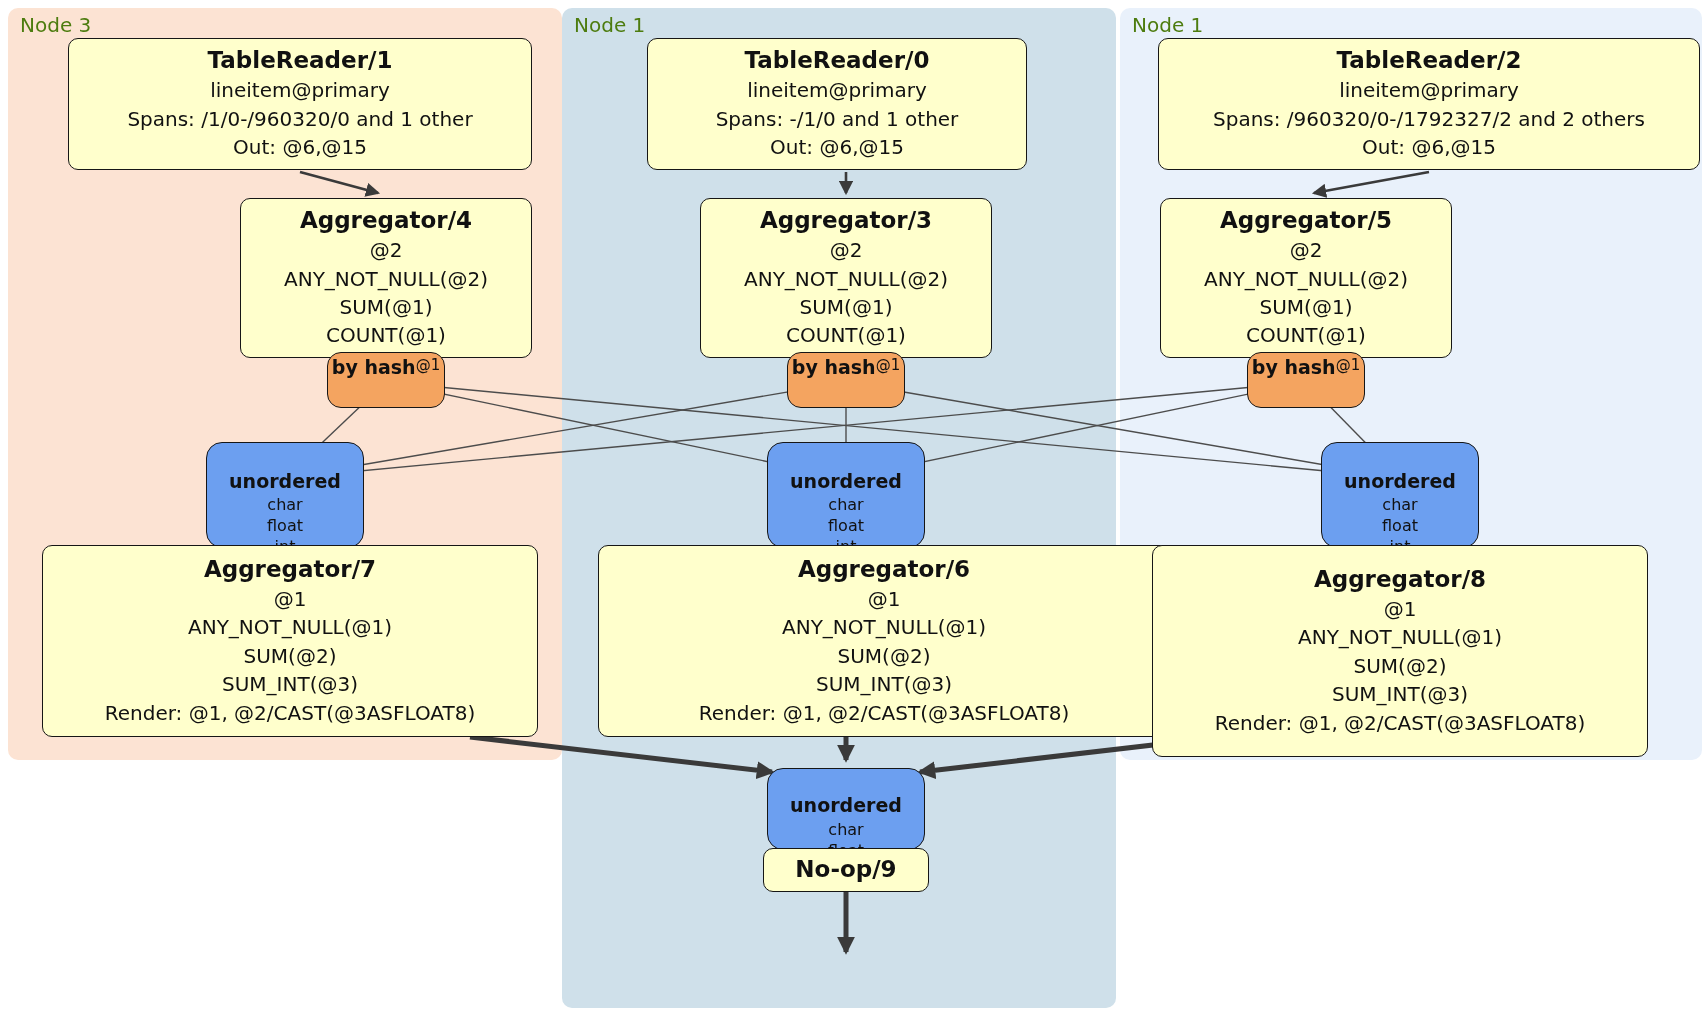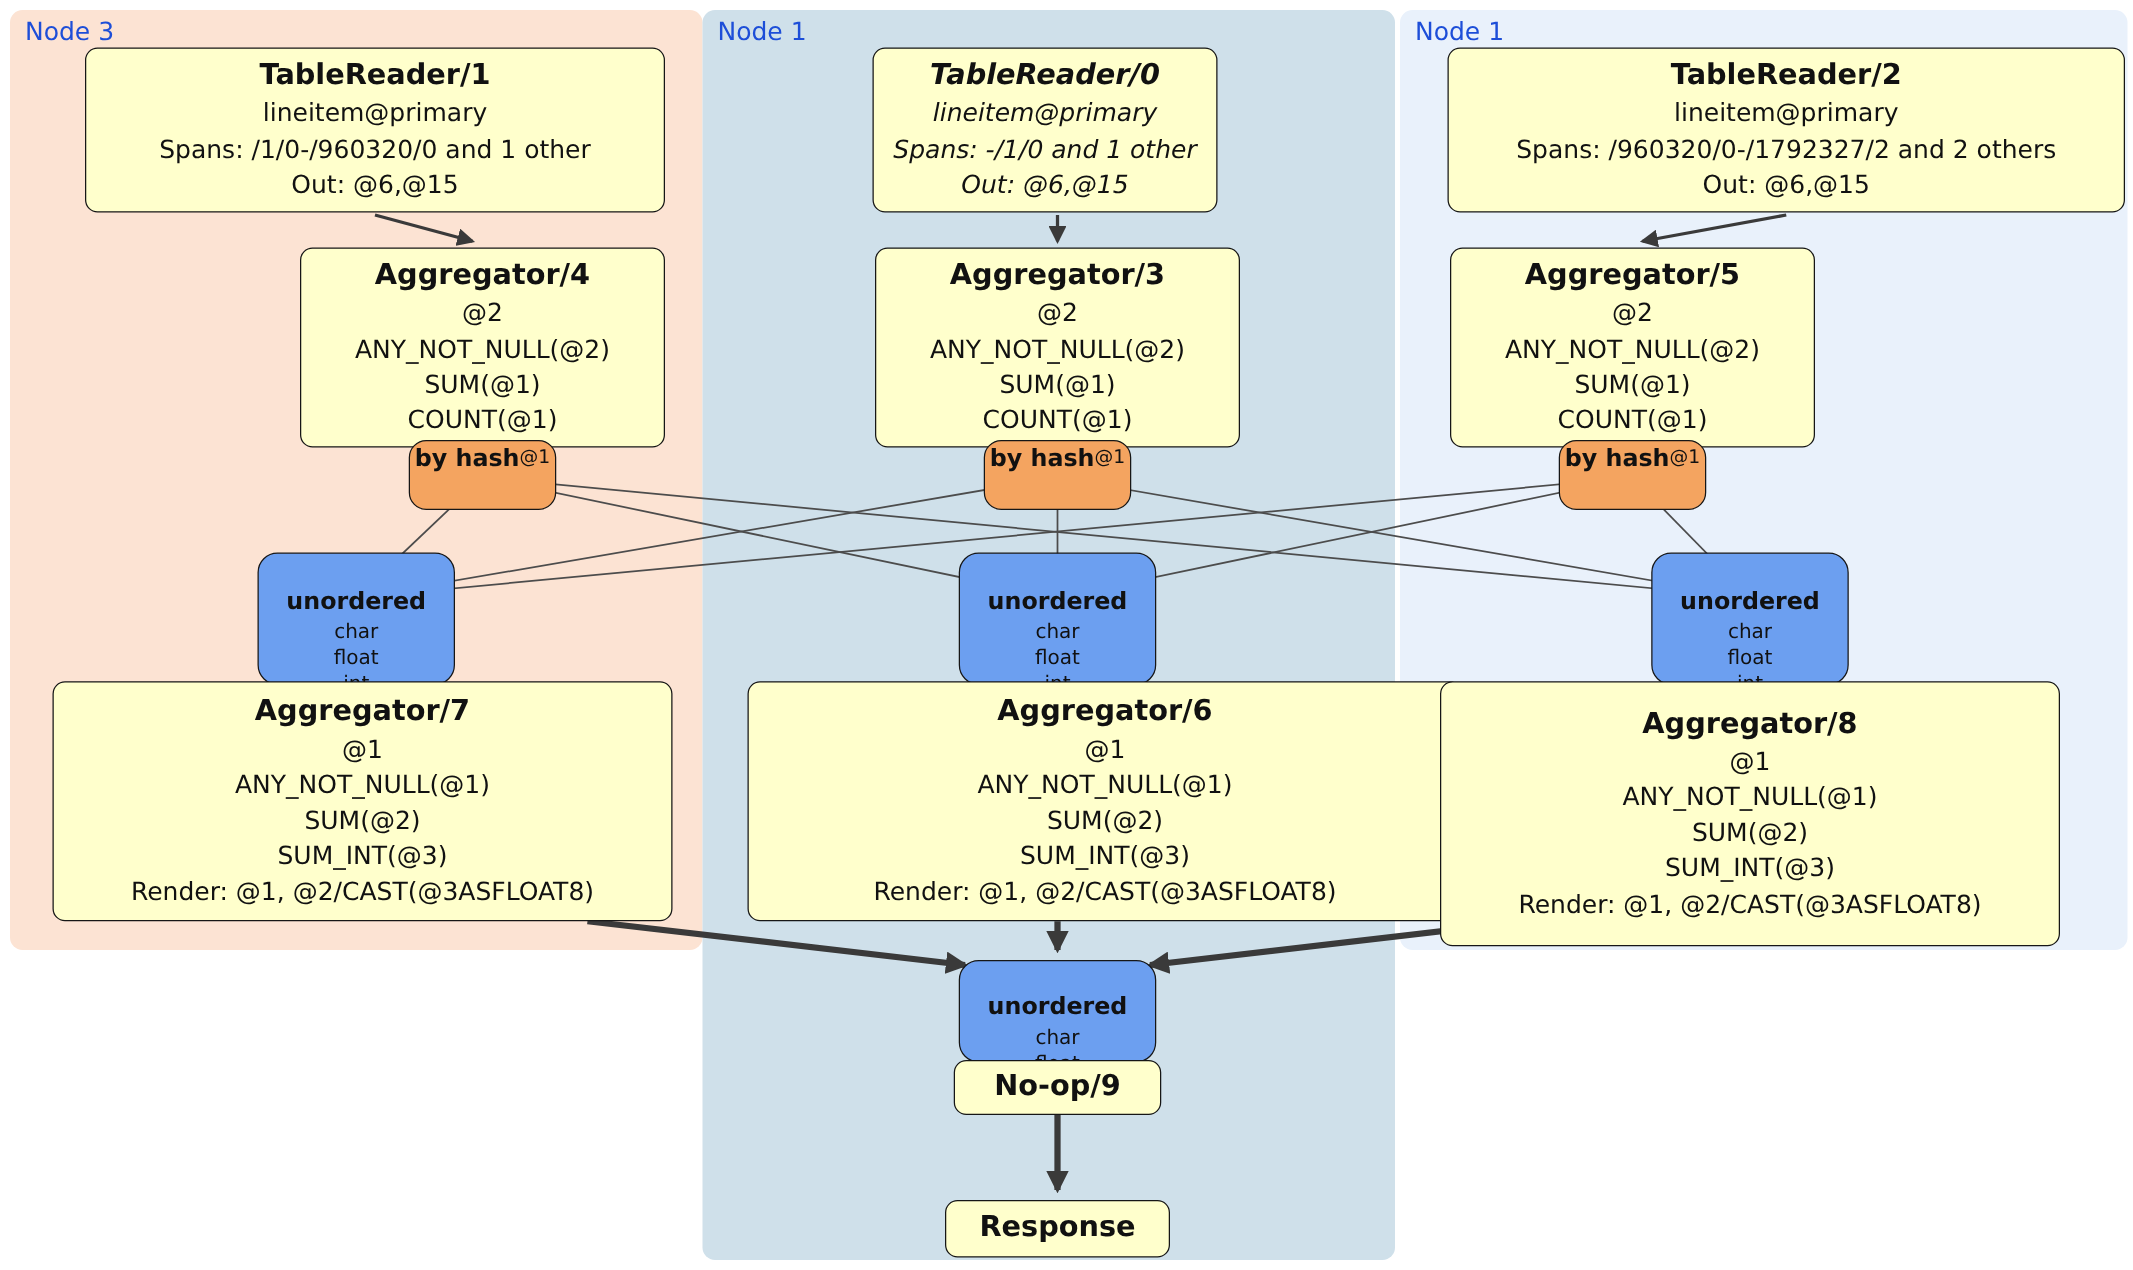--- a/index.html
+++ b/index.html
@@ -17,21 +17,21 @@
   .panel {
     position: absolute;
     border-radius: 10px;
     z-index: 0;
   }
   .panel-label {
     position: absolute;
     top: 5px;
     left: 12px;
     font-size: 20px;
-    color: #1d4ed8;
+    color: #4d7c0f;
   }
 
   svg.edges {
     position: absolute;
     left: 0; top: 0;
     z-index: 1;
     pointer-events: none;
   }
   .thin  { stroke: #4c4c4c; stroke-width: 1.4; }
   .mid   { stroke: #3a3a3a; stroke-width: 2.6; }
@@ -157,21 +157,21 @@
 
   <div class="proc" style="left:42px; top:545px; width:496px; height:192px;">
     <div class="title">Aggregator/7</div>
     <div class="line">@1</div>
     <div class="line">ANY_NOT_NULL(@1)</div>
     <div class="line">SUM(@2)</div>
     <div class="line">SUM_INT(@3)</div>
     <div class="line">Render: @1, @2/CAST(@3ASFLOAT8)</div>
   </div>
 
-  <div class="proc" style="left:698px; top:38px; width:276px; height:132px;font-style:italic;">
+  <div class="proc" style="left:647px; top:38px; width:380px; height:132px;">
     <div class="title">TableReader/0</div>
     <div class="line">lineitem@primary</div>
     <div class="line">Spans: -/1/0 and 1 other</div>
     <div class="line">Out: @6,@15</div>
   </div>
 
   <div class="proc" style="left:700px; top:198px; width:292px; height:160px;">
     <div class="title">Aggregator/3</div>
     <div class="line">@2</div>
     <div class="line">ANY_NOT_NULL(@2)</div>
@@ -203,23 +203,20 @@
   <div class="sync" style="left:767px; top:768px; width:158px; height:82px;">
     <div class="title">unordered</div>
     <div class="line">char</div>
     <div class="line">float</div>
   </div>
 
   <div class="proc" style="left:763px; top:848px; width:166px; height:44px;">
     <div class="title">No-op/9</div>
   </div>
 
-  <div class="proc" style="left:756px; top:960px; width:180px; height:46px;">
-    <div class="title">Response</div>
-  </div>
 
   <div class="proc" style="left:1158px; top:38px; width:542px; height:132px;">
     <div class="title">TableReader/2</div>
     <div class="line">lineitem@primary</div>
     <div class="line">Spans: /960320/0-/1792327/2 and 2 others</div>
     <div class="line">Out: @6,@15</div>
   </div>
 
   <div class="proc" style="left:1160px; top:198px; width:292px; height:160px;">
     <div class="title">Aggregator/5</div>

